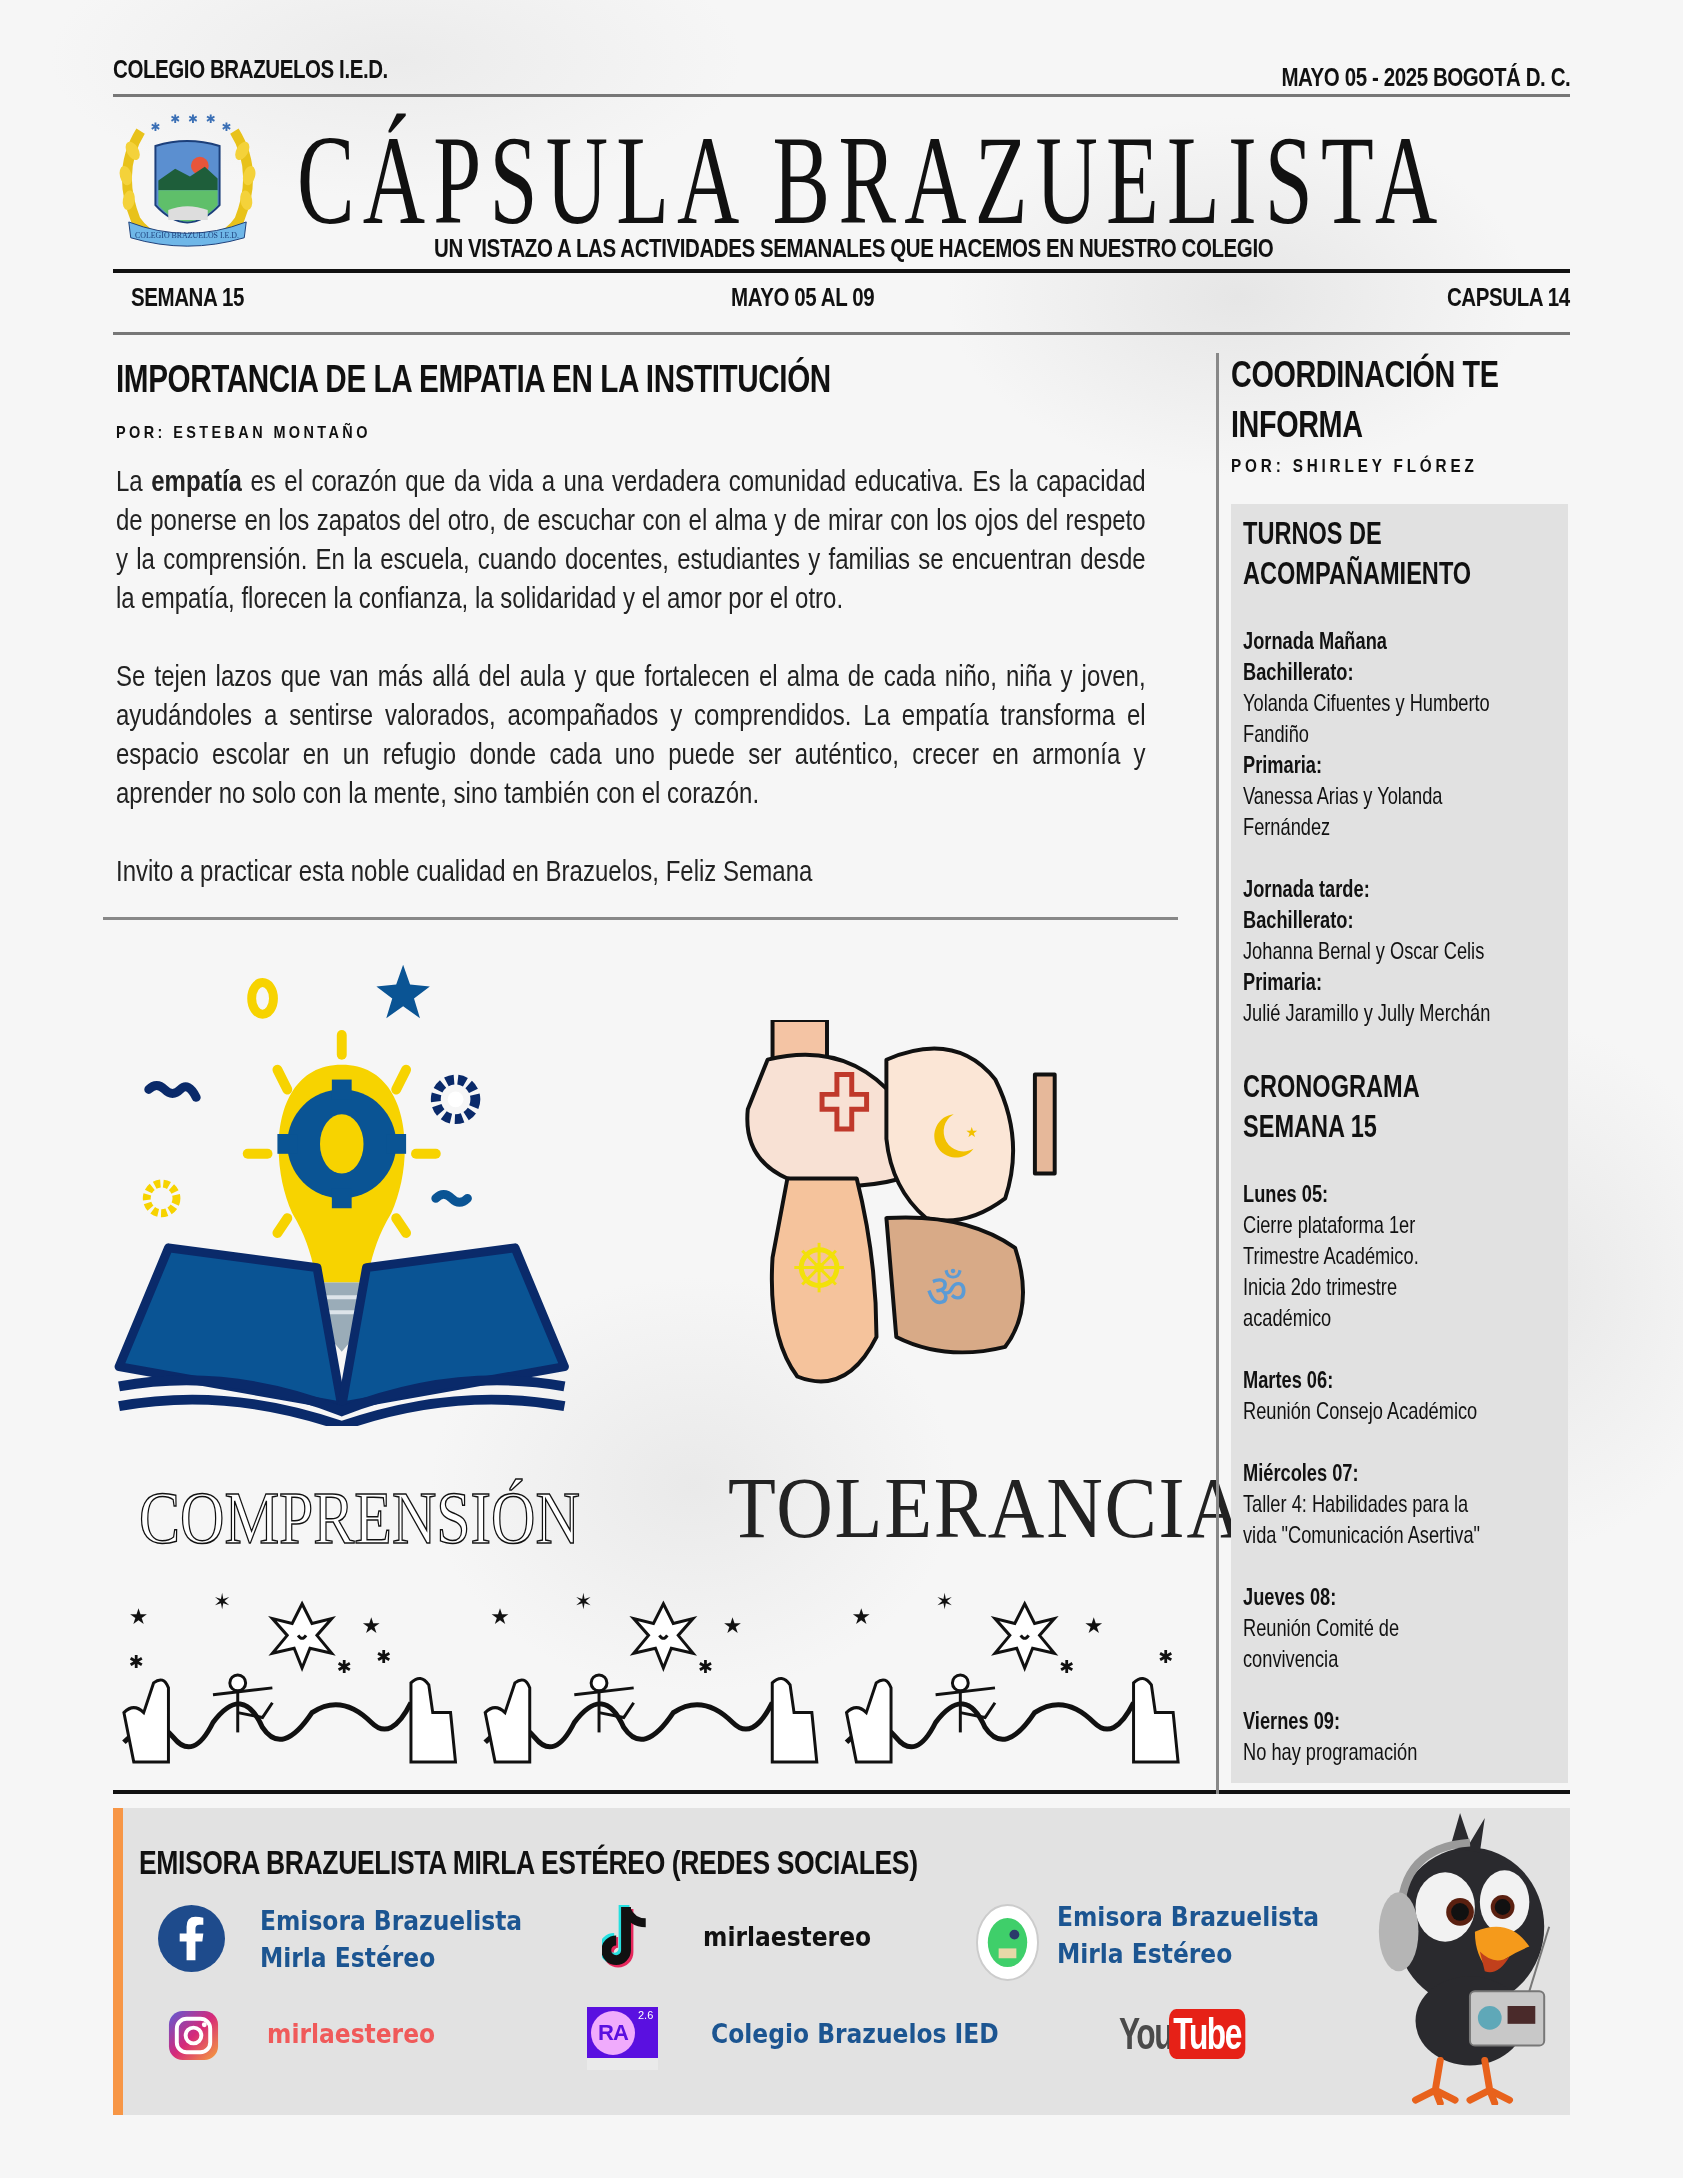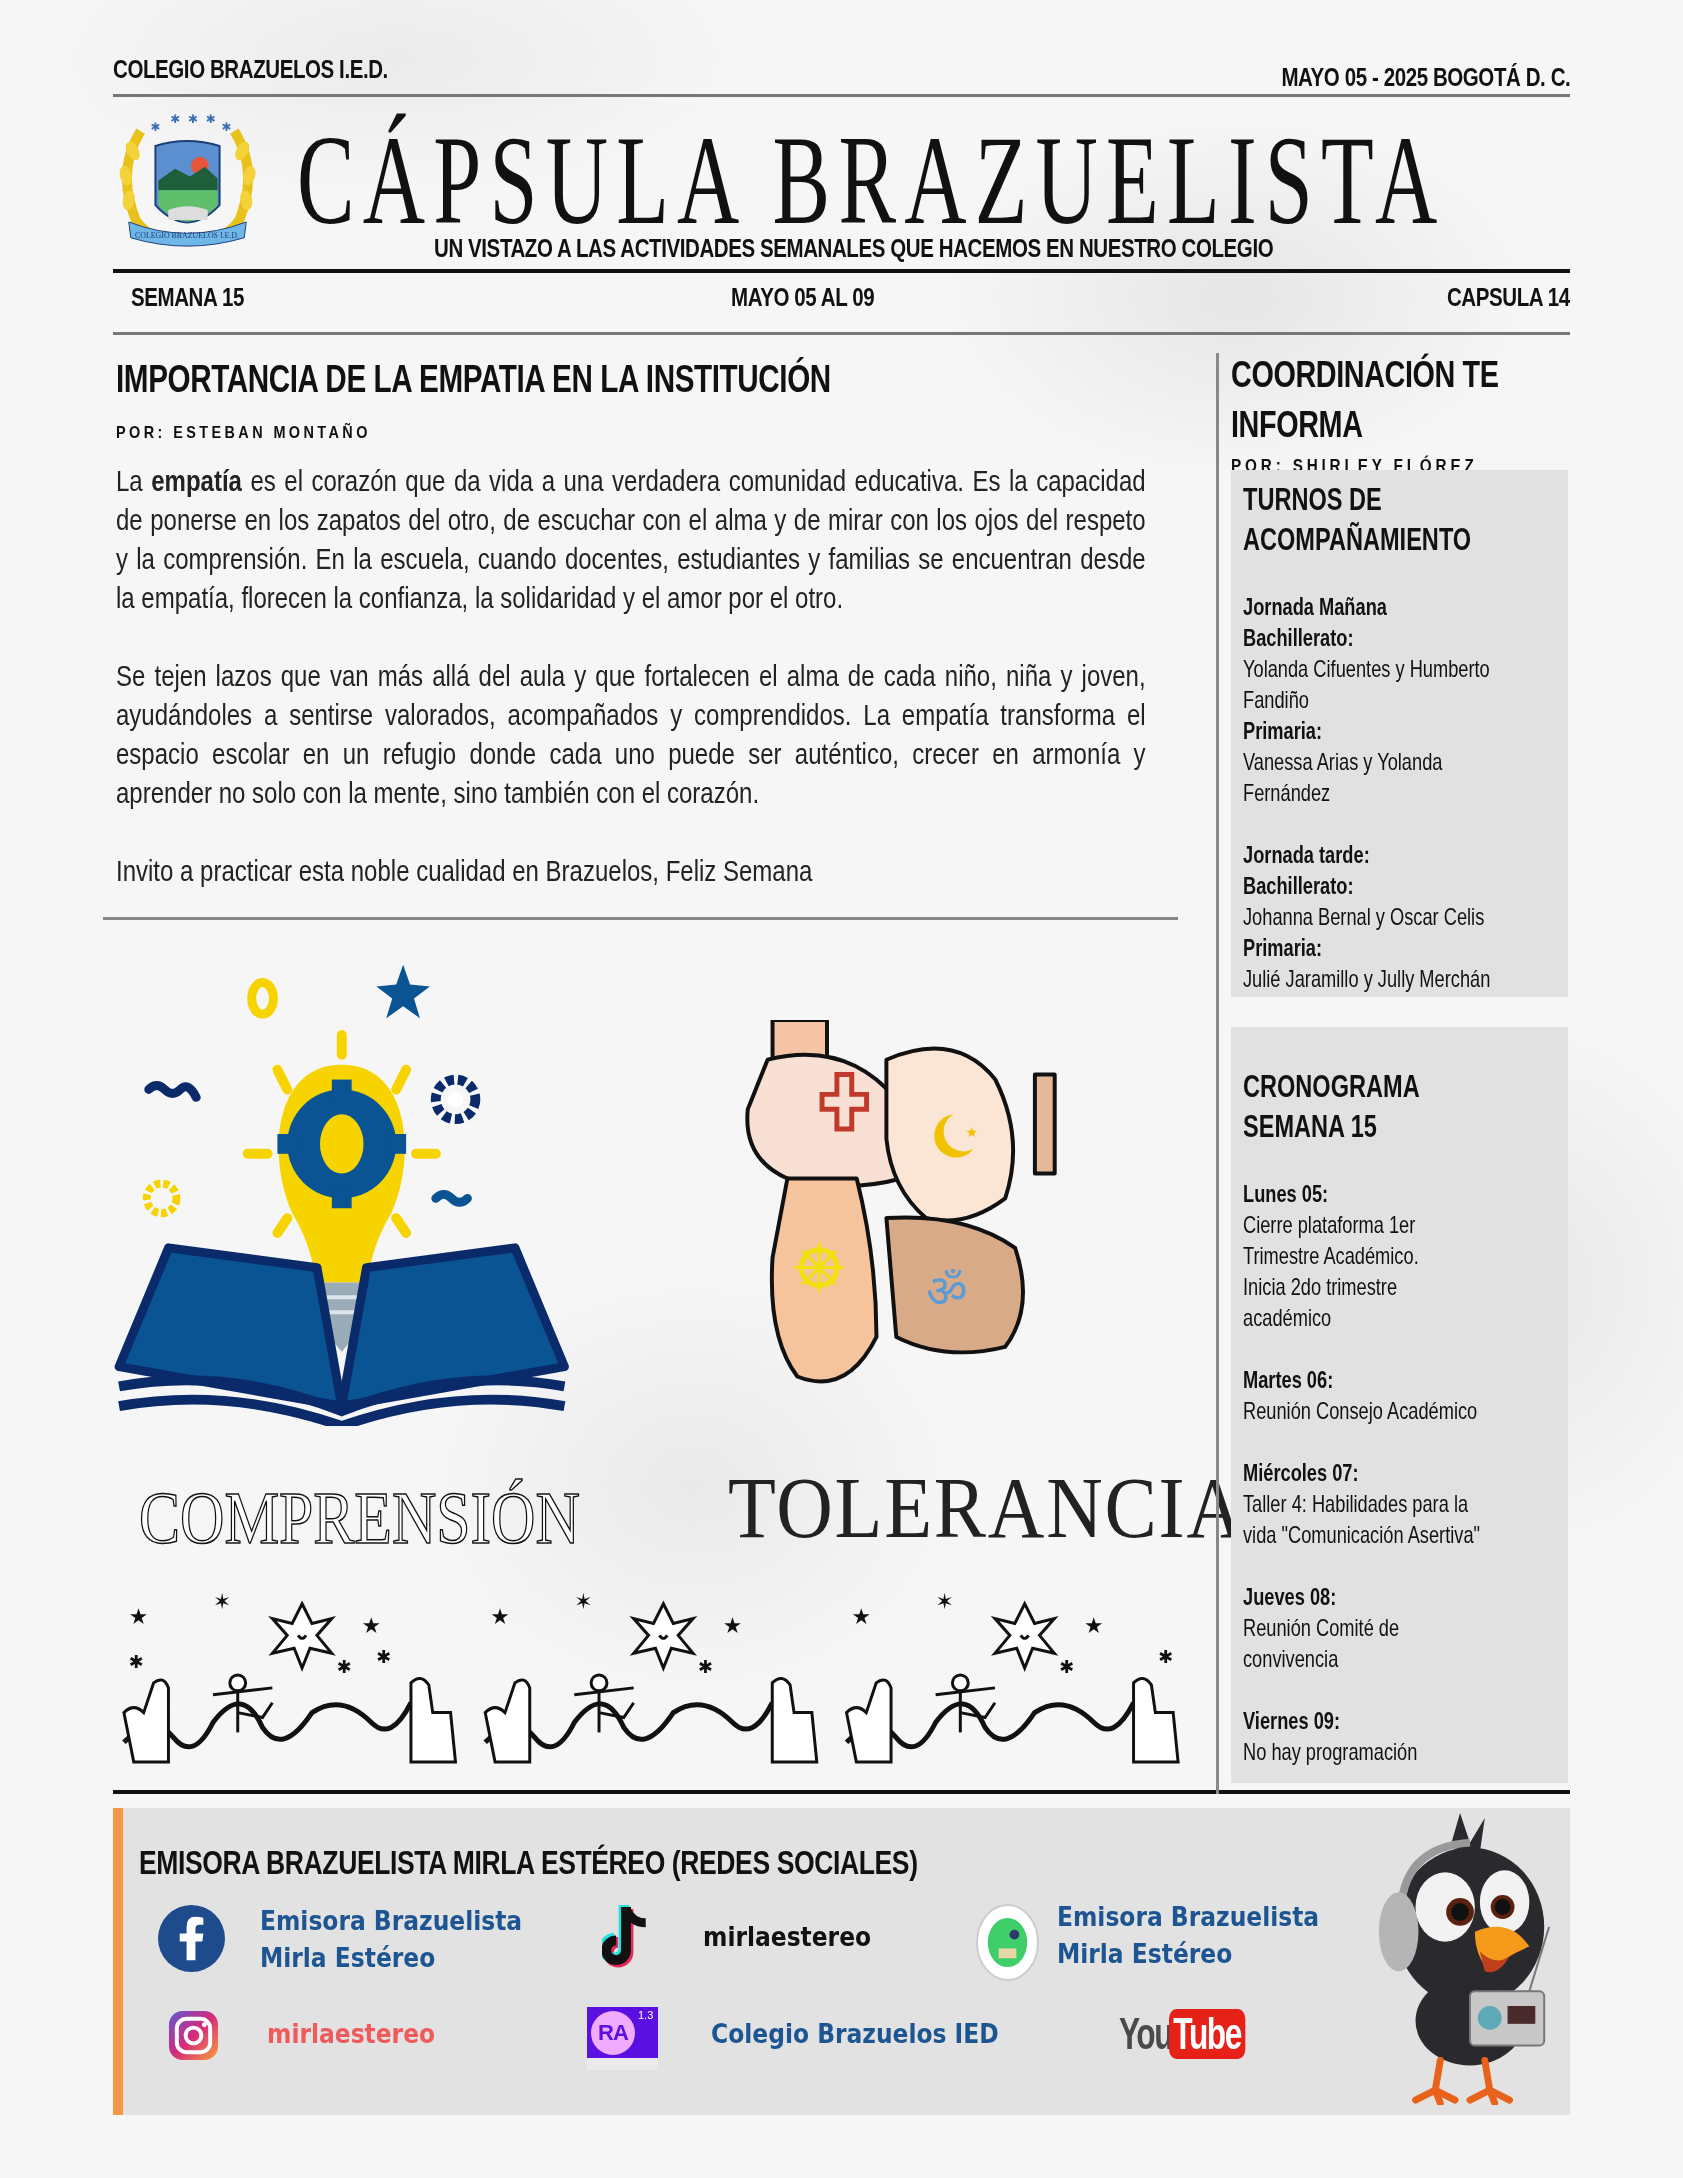--- a/index.html
+++ b/index.html
@@ -61,21 +61,21 @@
     color: #222; font-weight: normal; transform: scaleX(0.9); transform-origin: left top; white-space: nowrap; letter-spacing: 2px;
   }
   .doodle { left: 114px; top: 1564px; width: 1074px; height: 220px; }
   .rule-doodle { left: 113px; width: 1457px; top: 1790px; height: 4px; background: #111; }
 
   
   .sidebar-vline { left: 1216px; top: 353px; width: 3px; height: 1441px; background: #888; }
   .side-title { left: 1231px; top: 350px; font-size: 36px; line-height: 50px; transform: scaleX(0.8); transform-origin: left top; white-space: nowrap; }
   .side-byline { left: 1231px; top: 456px; font-size: 18px; letter-spacing: 4.5px; font-weight: bold; transform: scaleX(0.85); transform-origin: left top; white-space: nowrap; }
   .box { background: #e1e1e1; }
-  .box-turnos { left: 1231px; top: 470px; width: 337px; height: 527px; padding-left: 33px; }
+  .box-turnos { left: 1231px; top: 504px; width: 337px; height: 527px; padding-left: 33px; }
   .box-crono { left: 1231px; top: 1027px; width: 337px; height: 756px; }
   .box-inner { position: absolute; left: 12px; top: 10px; width: 436px; transform: scaleX(0.76); transform-origin: left top; }
   .box-head { font-size: 31px; line-height: 40px; font-weight: bold; }
   .box-text { font-size: 24px; line-height: 31px; color: #111; }
   .box-text b { font-weight: bold; }
   .gap { height: 31px; }
 
   
   .social-box { left: 113px; top: 1808px; width: 1457px; height: 307px; background: #e2e2e2; border-left: 10px solid #f79646; }
   .social-title { left: 139px; top: 1843px; font-size: 34px; transform: scaleX(0.78); transform-origin: left top; white-space: nowrap; }
@@ -354,21 +354,21 @@
     <circle cx="28" cy="28" r="8" fill="none" stroke="#fff" stroke-width="4"></circle>
     <circle cx="39" cy="17" r="2.5" fill="#fff"></circle>
   </svg>
 </div>
 <div class="abs soc-text soc-red" style="left:267px;top:2016px;">mirlaestereo</div>
 
 <div class="icon" style="left:587px;top:2007px;width:71px;height:63px;">
   <div style="position:absolute;left:0;top:0;width:71px;height:51px;background:#5a10e0;"></div>
   <div style="position:absolute;left:0;top:51px;width:71px;height:12px;background:#eaeaea;"></div>
   <div style="position:absolute;left:4px;top:4px;width:44px;height:44px;border-radius:50%;background:#f0abfc;color:#5a10e0;font:bold 22px 'Liberation Sans',sans-serif;text-align:center;line-height:44px;letter-spacing:-1px;">RA</div>
-  <div style="position:absolute;left:51px;top:2px;color:#fff;font:11px 'Liberation Sans',sans-serif;">1.3</div>
+  <div style="position:absolute;left:51px;top:2px;color:#fff;font:11px 'Liberation Sans',sans-serif;">2.6</div>
 </div>
 <div class="abs soc-text" style="left:711px;top:2016px;">Colegio Brazuelos IED</div>
 
 <div class="icon" style="left:1119px;top:2006px;height:55px;display:flex;align-items:center;">
   <span style="font:bold 44px 'Liberation Sans',sans-serif;color:#4a4a4a;transform:scaleX(0.72);transform-origin:left center;display:inline-block;width:50px;letter-spacing:-2px;">You</span>
   <span style="font:bold 44px 'Liberation Sans',sans-serif;color:#fff;background:#e62117;border-radius:10px;padding:0 6px;transform:scaleX(0.72);transform-origin:left center;display:inline-block;letter-spacing:-2px;">Tube</span>
 </div>
 
 <div class="abs mascot">
   <svg width="208" height="297" viewBox="0 0 210 300">

